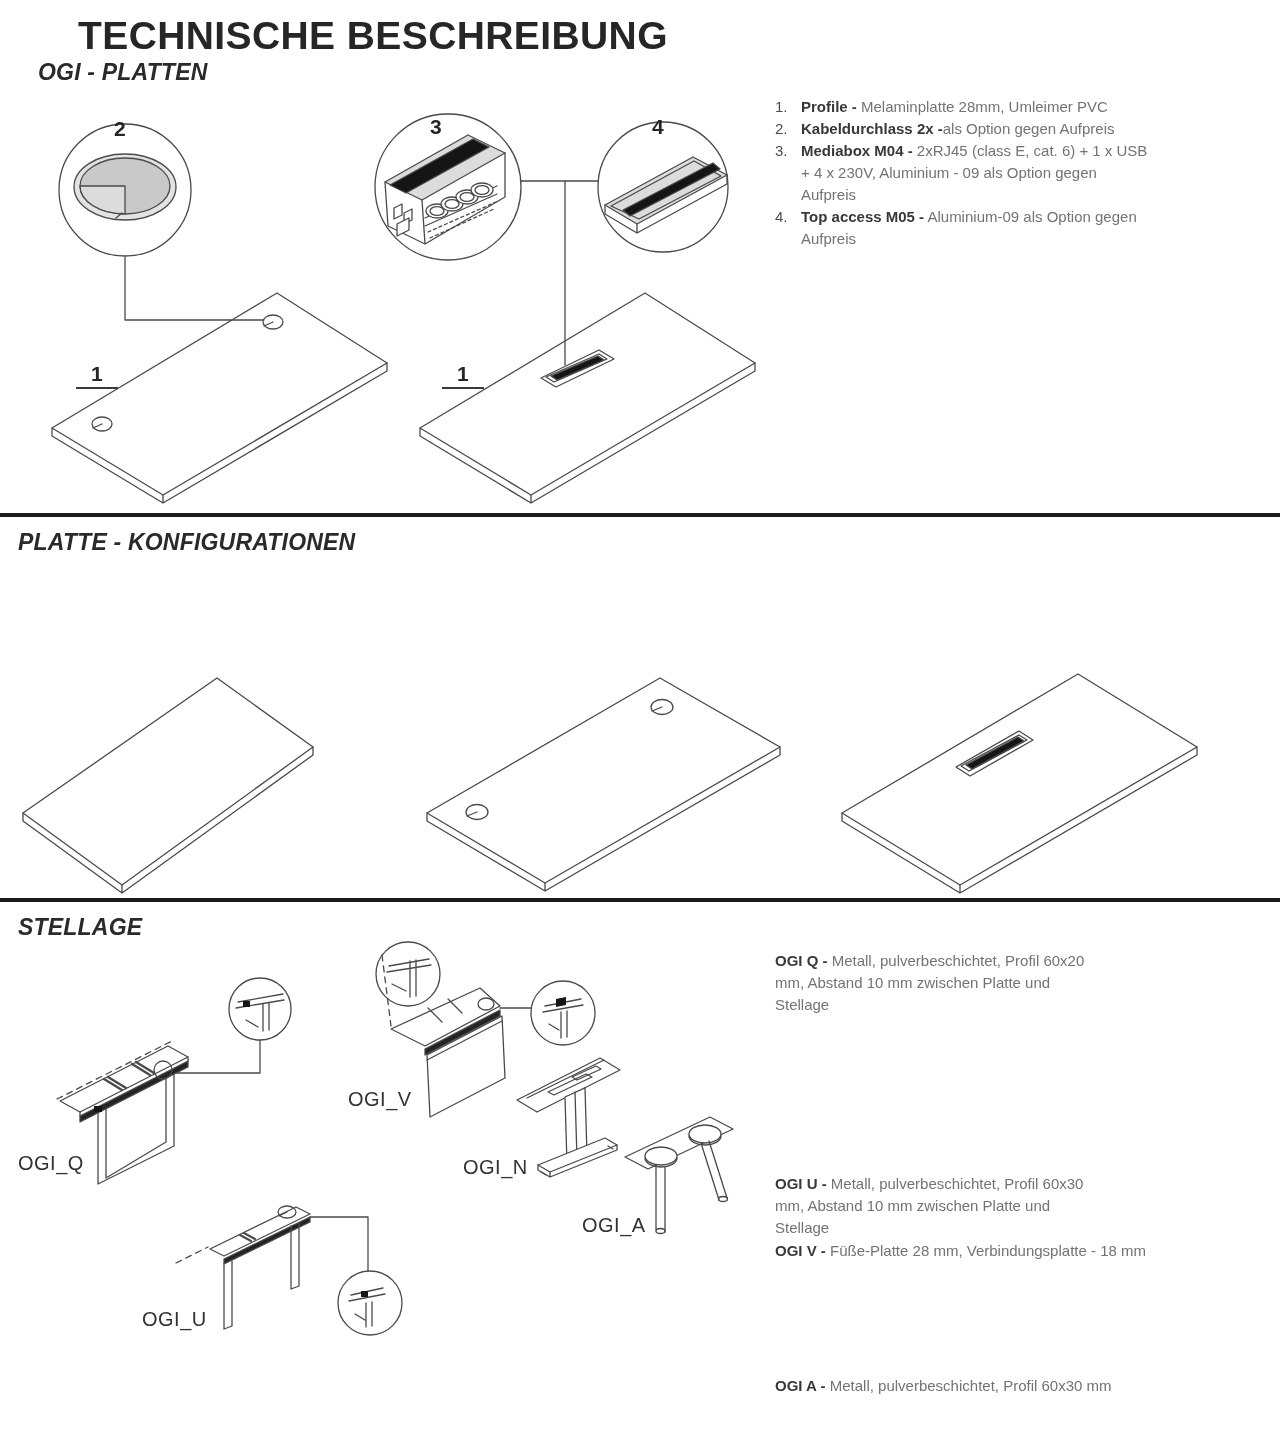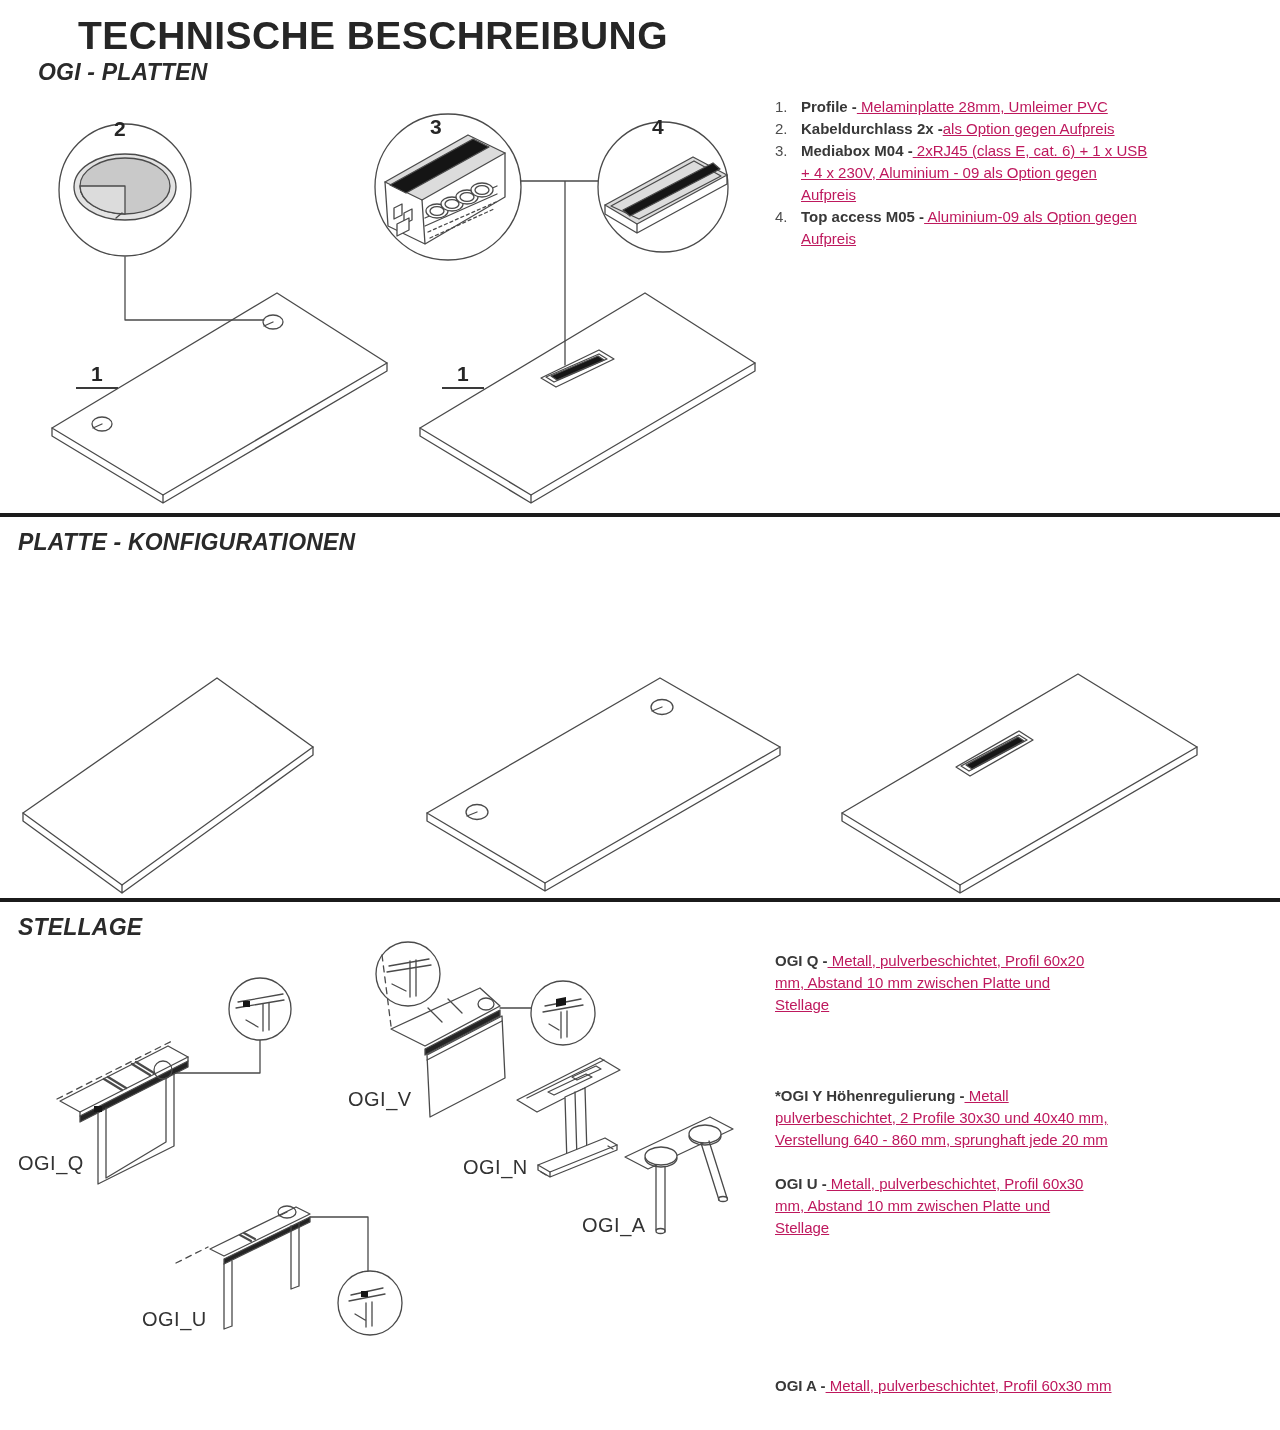--- a/index.html
+++ b/index.html
@@ -13,21 +13,21 @@
   .h2-platten{left:38px;top:59px;}
   .h2-konfig{left:18px;top:529px;}
   .h2-stellage{left:18px;top:914px;}
   .divider{position:absolute;left:0;width:1280px;height:4px;background:#1b1b1b;}
   .div1{top:513px;} .div2{top:898px;}
 
   .platten-list{position:absolute;left:775px;top:96px;width:430px;font-size:15px;line-height:22px;}
   .platten-list .li{display:flex;}
   .platten-list .num{width:26px;flex:none;color:#4d4d4d;}
   .platten-list b{color:#383838;}
-  .rest{white-space:pre-wrap;color:#be185d;text-decoration:underline;}
+  .rest{white-space:pre-wrap;color:#737373;}
 
   .spara{position:absolute;left:775px;width:440px;font-size:15px;line-height:22px;color:#4d4d4d;}
   .spara b{color:#383838;}
   .p-q{top:950px;} .p-y{top:1085px;} .p-u{top:1173px;}
   .p-v{top:1240px;} .p-n{top:1287px;} .p-a{top:1375px;}
 
   .callout-num{position:absolute;font-size:21px;font-weight:bold;color:#262626;}
   .n2{left:114px;top:117px;} .n3{left:430px;top:115px;} .n4{left:652px;top:115px;}
   .table-num{position:absolute;font-size:21px;font-weight:bold;color:#262626;
     border-bottom:2px solid #3a3a3a;padding:0 15px 1px 15px;}
@@ -243,21 +243,19 @@
 
   <div class="ogi-label lq">OGI_Q</div>
   <div class="ogi-label lv">OGI_V</div>
   <div class="ogi-label ln">OGI_N</div>
   <div class="ogi-label la">OGI_A</div>
   <div class="ogi-label lu">OGI_U</div>
 
   <div class="spara p-q"><b>OGI Q -</b><span class="rest"> Metall, pulverbeschichtet, Profil 60x20
 mm, Abstand 10 mm zwischen Platte und
 Stellage</span></div>
-  <div class="spara p-y"><b>*OGI Y Höhenregulierung -</b><span class="rest"> Metall
-pulverbeschichtet, 2 Profile 30x30 und 40x40 mm,
-Verstellung 640 - 860 mm, sprunghaft jede 20 mm</span></div>
   <div class="spara p-u"><b>OGI U -</b><span class="rest"> Metall, pulverbeschichtet, Profil 60x30
 mm, Abstand 10 mm zwischen Platte und
 Stellage</span></div>
+  <div class="spara p-v"><b>OGI V -</b><span class="rest"> Füße-Platte 28 mm, Verbindungsplatte - 18 mm</span></div>
   <div class="spara p-a"><b>OGI A -</b><span class="rest"> Metall, pulverbeschichtet, Profil 60x30 mm</span></div>
 
 </div>
 
 </body></html>

